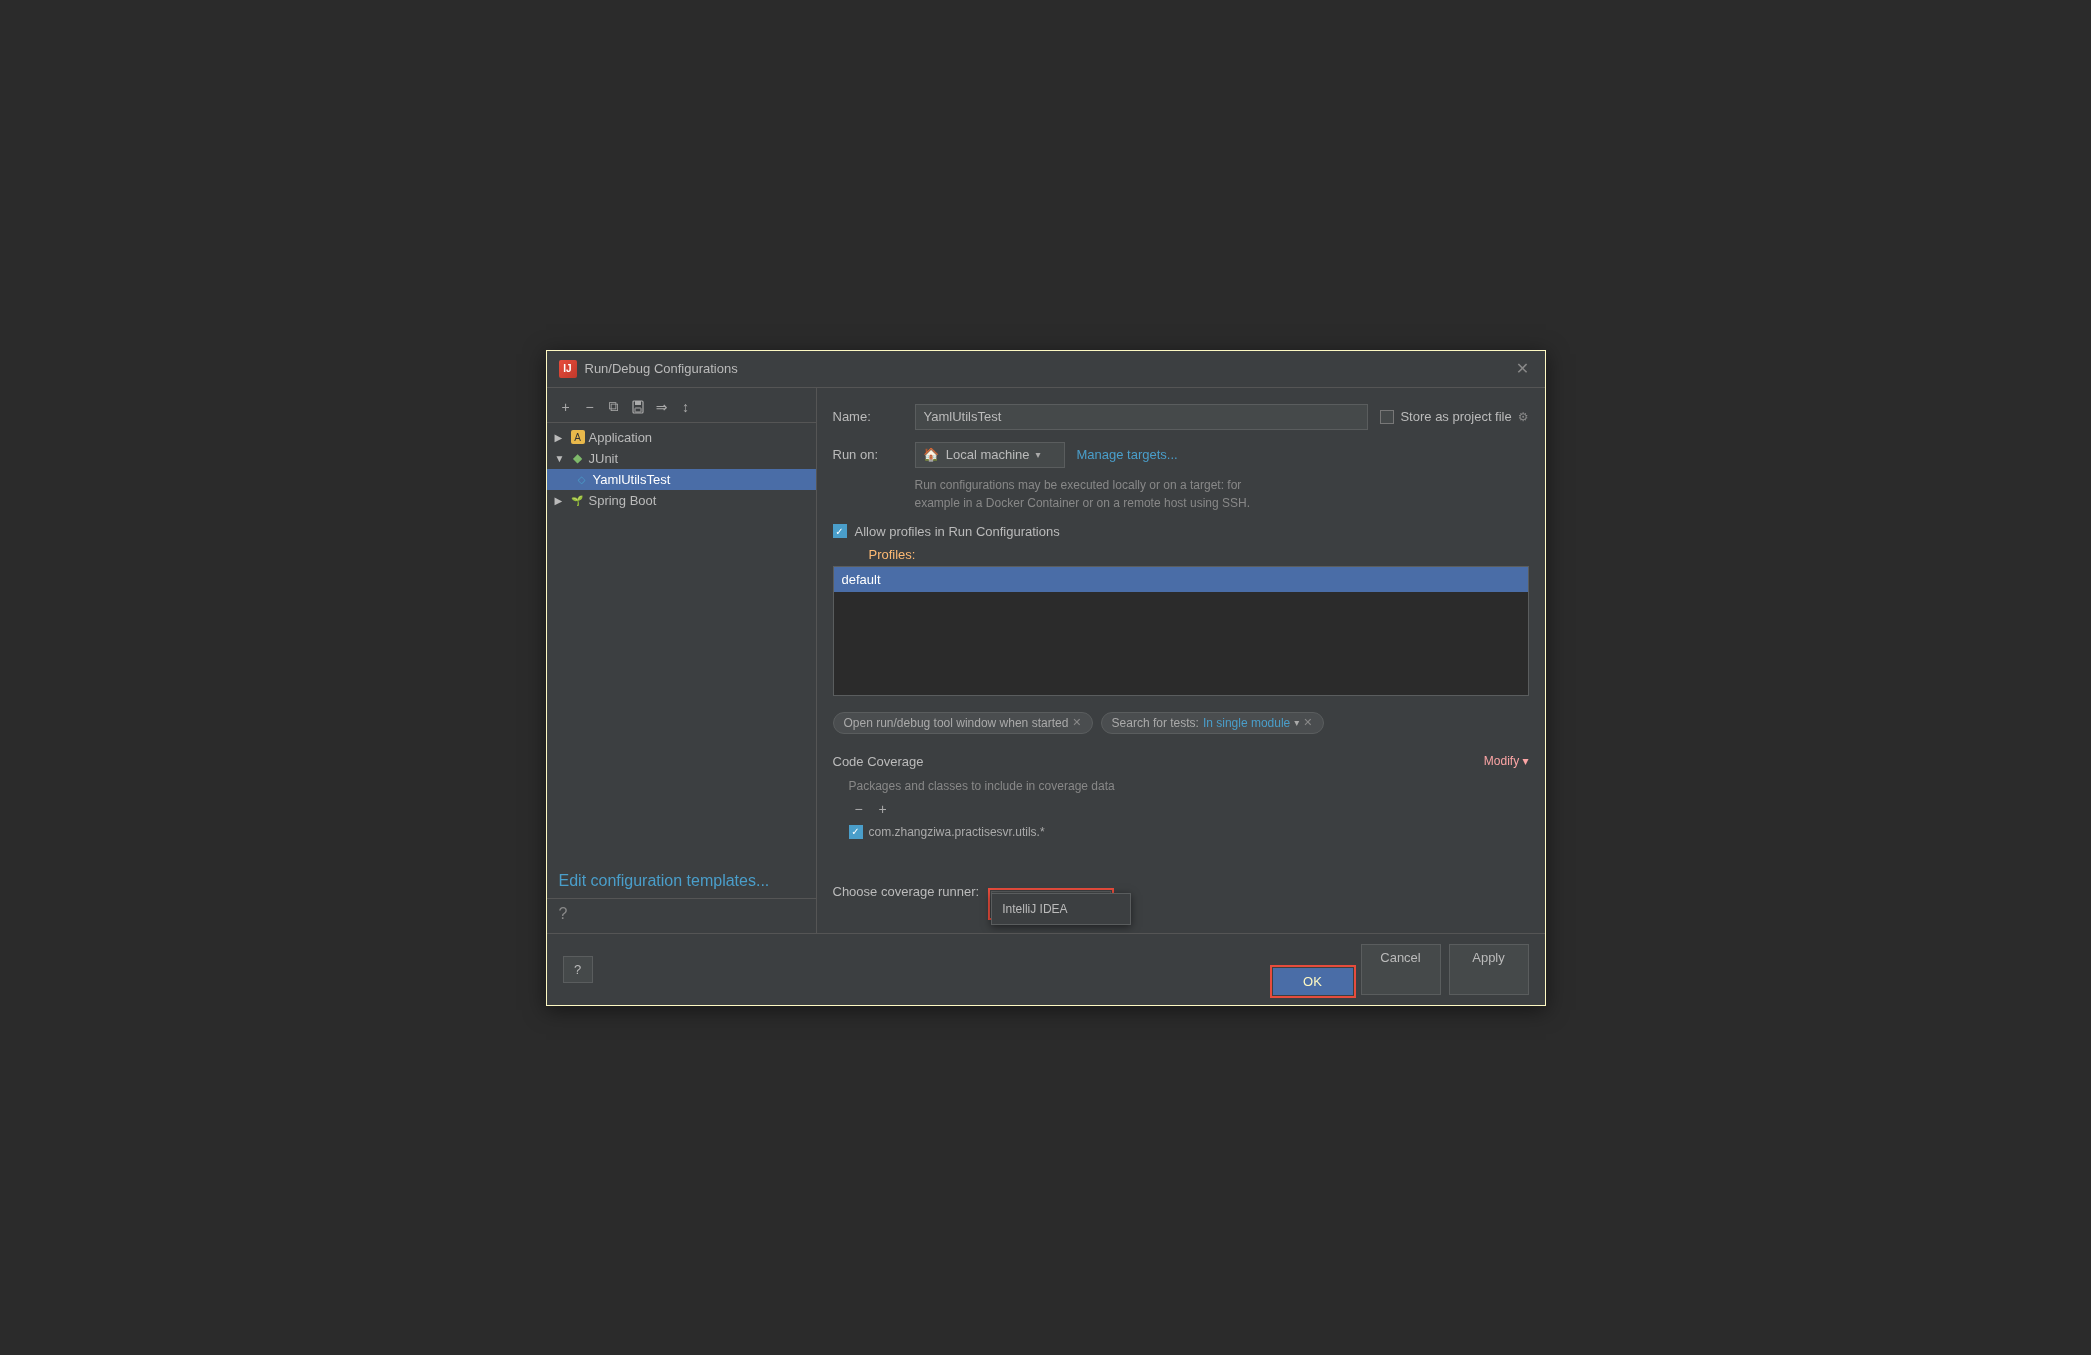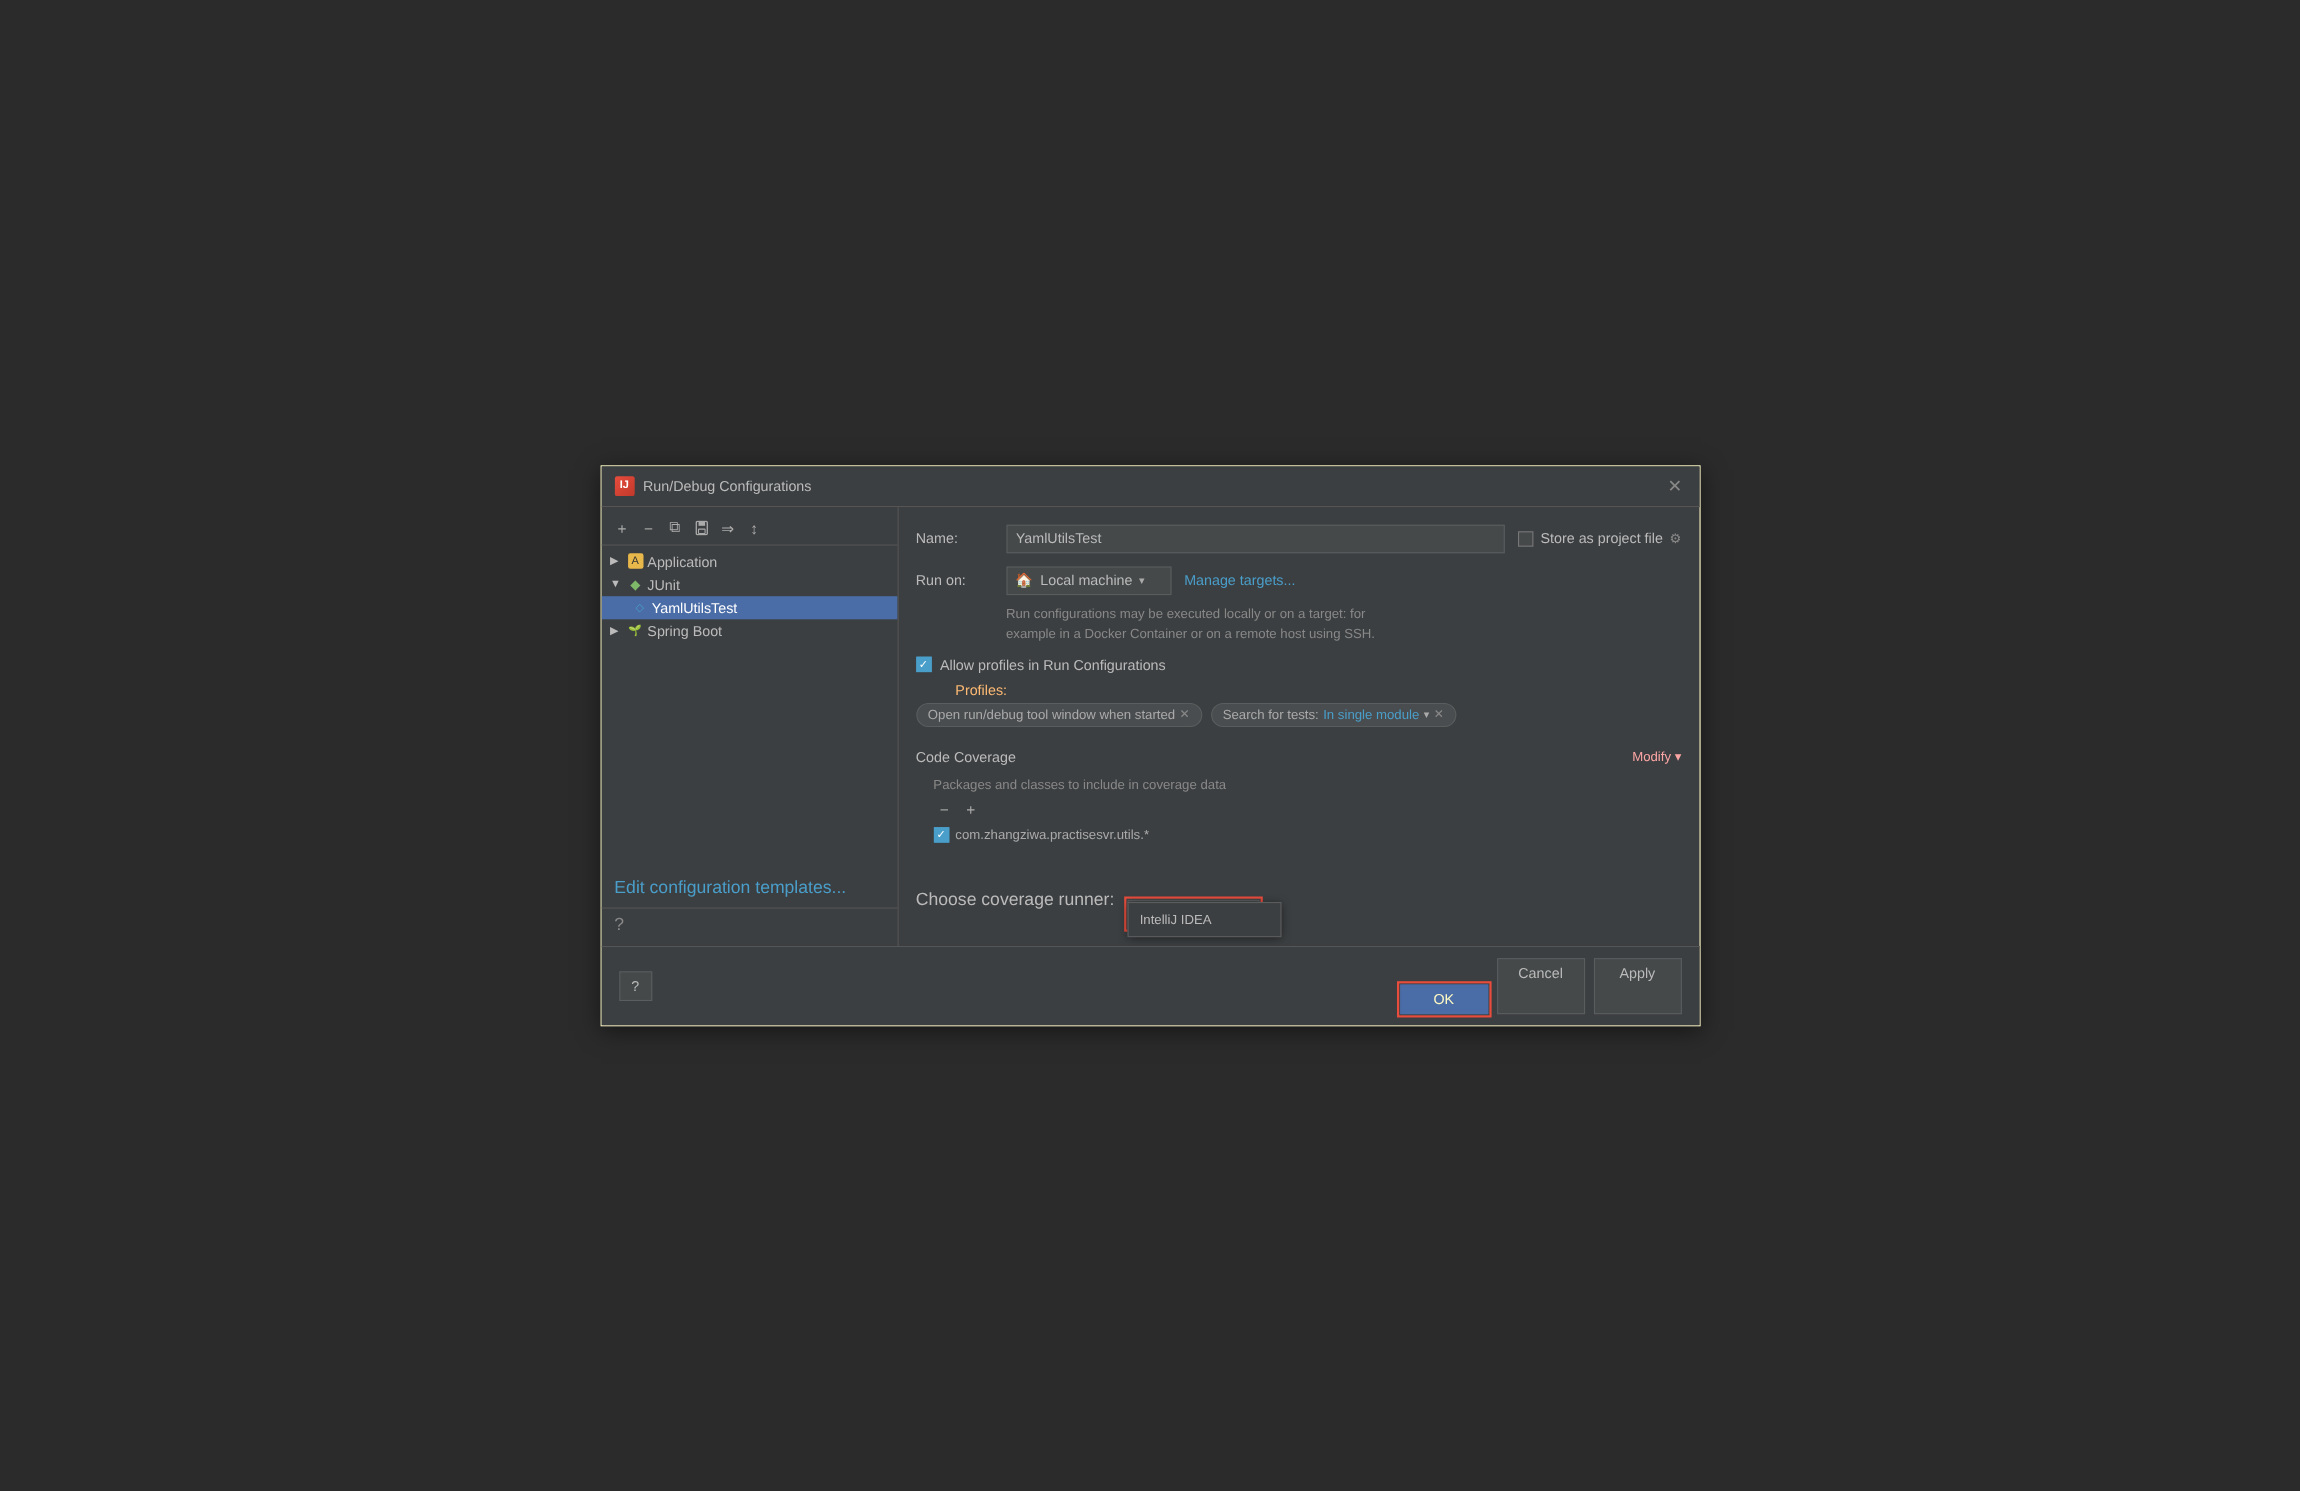--- a/index.html
+++ b/index.html
@@ -325,21 +325,21 @@
     }
     .runner-row {
       display: flex;
       align-items: center;
       gap: 12px;
       margin-top: 16px;
       position: relative;
     }
     .runner-label {
       color: #bbbbbb;
-      font-size: 16px;
+      font-size: 13px;
     }
     .runner-select {
       position: relative;
     }
     .runner-dropdown-btn {
       display: flex;
       align-items: center;
       gap: 6px;
       background: #45494a;
       border: 1px solid #5a5d5e;
@@ -492,20 +492,23 @@
         Run configurations may be executed locally or on a target: for<br>
         example in a Docker Container or on a remote host using SSH.
       </div>
 
       <div class="allow-profiles-row">
         <div class="checkbox-checked">✓</div>
         <span>Allow profiles in Run Configurations</span>
       </div>
 
       <div class="profiles-label">Profiles:</div>
+      <div class="profiles-list">
+        <div class="profile-item selected">default</div>
+      </div>
 
       <div class="tags-row">
         <div class="tag">
           <span>Open run/debug tool window when started</span>
           <span class="tag-close">✕</span>
         </div>
         <div class="tag">
           <span>Search for tests:</span>
           <span class="tag-highlight">In single module</span>
           <span class="dropdown-arrow">▾</span>

